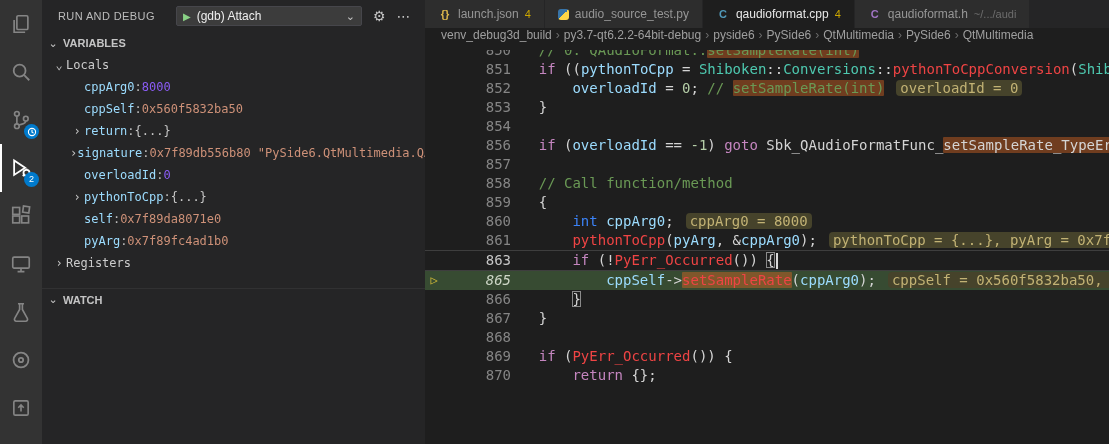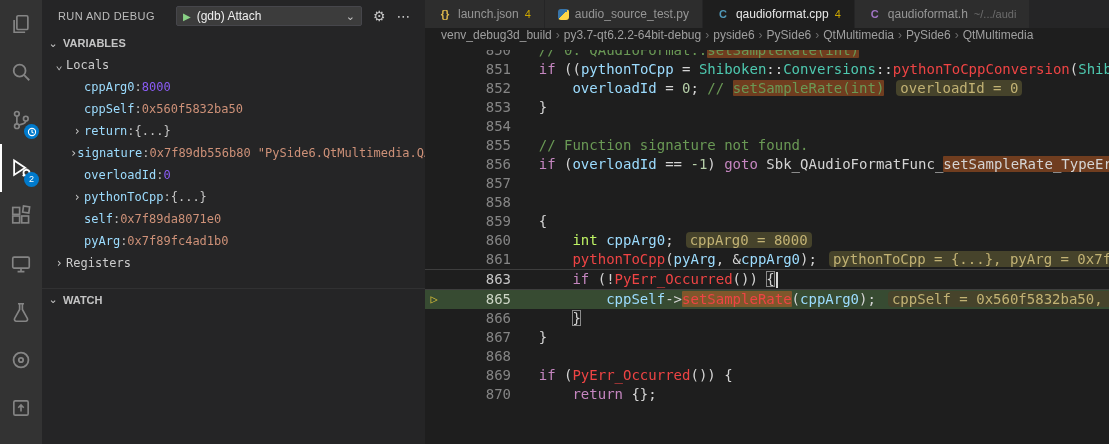--- a/index.html
+++ b/index.html
@@ -70,30 +70,30 @@
 
   .code{flex:1;overflow:hidden;font-family:"DejaVu Sans Mono",monospace;font-size:14px;line-height:19px;position:relative;}
   .code-row{display:flex;height:19px;white-space:pre;}
   .code-row.clip{margin-top:-9px;}
   .code-row.current{border-top:1px solid #3e3e3e;border-bottom:1px solid #3e3e3e;height:21px;}
   .code-row.exec{background:var(--exec-line);}
   .gutter{flex:none;width:66px;display:flex;color:#858585;gap:32px;}
   .exec-arrow{width:18px;flex:none;text-align:center;color:#dcc238;font-size:12px;}
   .lnum{flex:none;width:48px;text-align:right;padding-right:12px;cursor:pointer;}
   .current .lnum{color:#c6c6c6;}
-  .exec .lnum{color:#cdd6c6;}
+  .exec .lnum{color:#cdd6c6;font-style:italic;}
   .code-text{padding-left:14px;color:#d4d4d4;}
   .tk-kw{color:#c586c0;}
   .tk-pln{color:#d4d4d4;}
   .tk-var{color:#9cdcfe;}
   .tk-fn{color:#ef4444;}
   .tk-cls{color:#4ec9b0;}
   .tk-num{color:#b5cea8;}
   .tk-cmt{color:#6a9955;}
-  .tk-typ{color:#bef264;}
+  .tk-typ{color:#3b82f6;}
   .hl{background:var(--find-hl);border-radius:1px;}
   .brk{outline:1px solid #8a8a8a;outline-offset:-1px;}
   .cursor{display:inline-block;width:2px;height:16px;background:#d8d8d8;vertical-align:middle;margin-left:1px;}
   .inline-value{background:var(--inline-bg);color:var(--inline-fg);margin-left:12px;padding:0 4px;border-radius:4px;}
 </style>
 </head>
 <body>
 
 <div class="app">
 
@@ -301,24 +301,23 @@
         <span class="crumb-sep">›</span>
         <span class="crumb">QtMultimedia</span>
       </div>
     <div class="code">
       <div id="code-lines">
           <div class="code-row clip"><span class="gutter"><span class="exec-arrow"></span><span class="lnum">850</span></span><span class="code-text"><span class="tk-pln">    </span><span class="tk-cmt">// 0: QAudioFormat::</span><span class="tk-cmt hl">setSampleRate(int)</span></span></div>
           <div class="code-row"><span class="gutter"><span class="exec-arrow"></span><span class="lnum">851</span></span><span class="code-text"><span class="tk-pln">    </span><span class="tk-kw">if</span><span class="tk-pln"> ((</span><span class="tk-var">pythonToCpp</span><span class="tk-pln"> = </span><span class="tk-cls">Shiboken</span><span class="tk-pln">::</span><span class="tk-cls">Conversions</span><span class="tk-pln">::</span><span class="tk-fn">pythonToCppConversion</span><span class="tk-pln">(</span><span class="tk-cls">Shib</span></span></div>
           <div class="code-row"><span class="gutter"><span class="exec-arrow"></span><span class="lnum">852</span></span><span class="code-text"><span class="tk-pln">        </span><span class="tk-var">overloadId</span><span class="tk-pln"> = </span><span class="tk-num">0</span><span class="tk-pln">; </span><span class="tk-cmt">// </span><span class="tk-cmt hl">setSampleRate(int)</span><span class="inline-value">overloadId = 0</span></span></div>
           <div class="code-row"><span class="gutter"><span class="exec-arrow"></span><span class="lnum">853</span></span><span class="code-text"><span class="tk-pln">    }</span></span></div>
           <div class="code-row"><span class="gutter"><span class="exec-arrow"></span><span class="lnum">854</span></span><span class="code-text"></span></div>
-          <div class="code-row"><span class="gutter"><span class="exec-arrow"></span><span class="lnum">855</span></span><span class="code-text"><span class="tk-pln">    </span><span class="tk-cmt">// Function signature not found.</span></span></div>
           <div class="code-row"><span class="gutter"><span class="exec-arrow"></span><span class="lnum">856</span></span><span class="code-text"><span class="tk-pln">    </span><span class="tk-kw">if</span><span class="tk-pln"> (</span><span class="tk-var">overloadId</span><span class="tk-pln"> == </span><span class="tk-num">-1</span><span class="tk-pln">) </span><span class="tk-kw">goto</span><span class="tk-pln"> Sbk_QAudioFormatFunc_</span><span class="tk-pln hl">setSampleRate_TypeEr</span></span></div>
           <div class="code-row"><span class="gutter"><span class="exec-arrow"></span><span class="lnum">857</span></span><span class="code-text"></span></div>
-          <div class="code-row"><span class="gutter"><span class="exec-arrow"></span><span class="lnum">858</span></span></div>
+          <div class="code-row"><span class="gutter"><span class="exec-arrow"></span><span class="lnum">858</span></span><span class="code-text"><span class="tk-pln">    </span><span class="tk-cmt">// Call function/method</span></span></div>
           <div class="code-row"><span class="gutter"><span class="exec-arrow"></span><span class="lnum">859</span></span><span class="code-text"><span class="tk-pln">    {</span></span></div>
           <div class="code-row"><span class="gutter"><span class="exec-arrow"></span><span class="lnum">860</span></span><span class="code-text"><span class="tk-pln">        </span><span class="tk-typ">int</span><span class="tk-pln"> </span><span class="tk-var">cppArg0</span><span class="tk-pln">;</span><span class="inline-value">cppArg0 = 8000</span></span></div>
           <div class="code-row"><span class="gutter"><span class="exec-arrow"></span><span class="lnum">861</span></span><span class="code-text"><span class="tk-pln">        </span><span class="tk-fn">pythonToCpp</span><span class="tk-pln">(</span><span class="tk-var">pyArg</span><span class="tk-pln">, &amp;</span><span class="tk-var">cppArg0</span><span class="tk-pln">);</span><span class="inline-value">pythonToCpp = {...}, pyArg = 0x7f8</span></span></div>
           <div class="code-row current"><span class="gutter"><span class="exec-arrow"></span><span class="lnum">863</span></span><span class="code-text"><span class="tk-pln">        </span><span class="tk-kw">if</span><span class="tk-pln"> (!</span><span class="tk-fn">PyErr_Occurred</span><span class="tk-pln">()) </span><span class="tk-pln brk">{</span><span class="cursor"></span></span></div>
           <div class="code-row exec"><span class="gutter"><span class="exec-arrow">▷</span><span class="lnum">865</span></span><span class="code-text"><span class="tk-pln">            </span><span class="tk-var">cppSelf</span><span class="tk-pln">-&gt;</span><span class="tk-fn hl">setSampleRate</span><span class="tk-pln">(</span><span class="tk-var">cppArg0</span><span class="tk-pln">);</span><span class="inline-value">cppSelf = 0x560f5832ba50, c</span></span></div>
           <div class="code-row"><span class="gutter"><span class="exec-arrow"></span><span class="lnum">866</span></span><span class="code-text"><span class="tk-pln">        </span><span class="tk-pln brk">}</span></span></div>
           <div class="code-row"><span class="gutter"><span class="exec-arrow"></span><span class="lnum">867</span></span><span class="code-text"><span class="tk-pln">    }</span></span></div>
           <div class="code-row"><span class="gutter"><span class="exec-arrow"></span><span class="lnum">868</span></span><span class="code-text"></span></div>
           <div class="code-row"><span class="gutter"><span class="exec-arrow"></span><span class="lnum">869</span></span><span class="code-text"><span class="tk-pln">    </span><span class="tk-kw">if</span><span class="tk-pln"> (</span><span class="tk-fn">PyErr_Occurred</span><span class="tk-pln">()) {</span></span></div>
           <div class="code-row"><span class="gutter"><span class="exec-arrow"></span><span class="lnum">870</span></span><span class="code-text"><span class="tk-pln">        </span><span class="tk-kw">return</span><span class="tk-pln"> {};</span></span></div>

